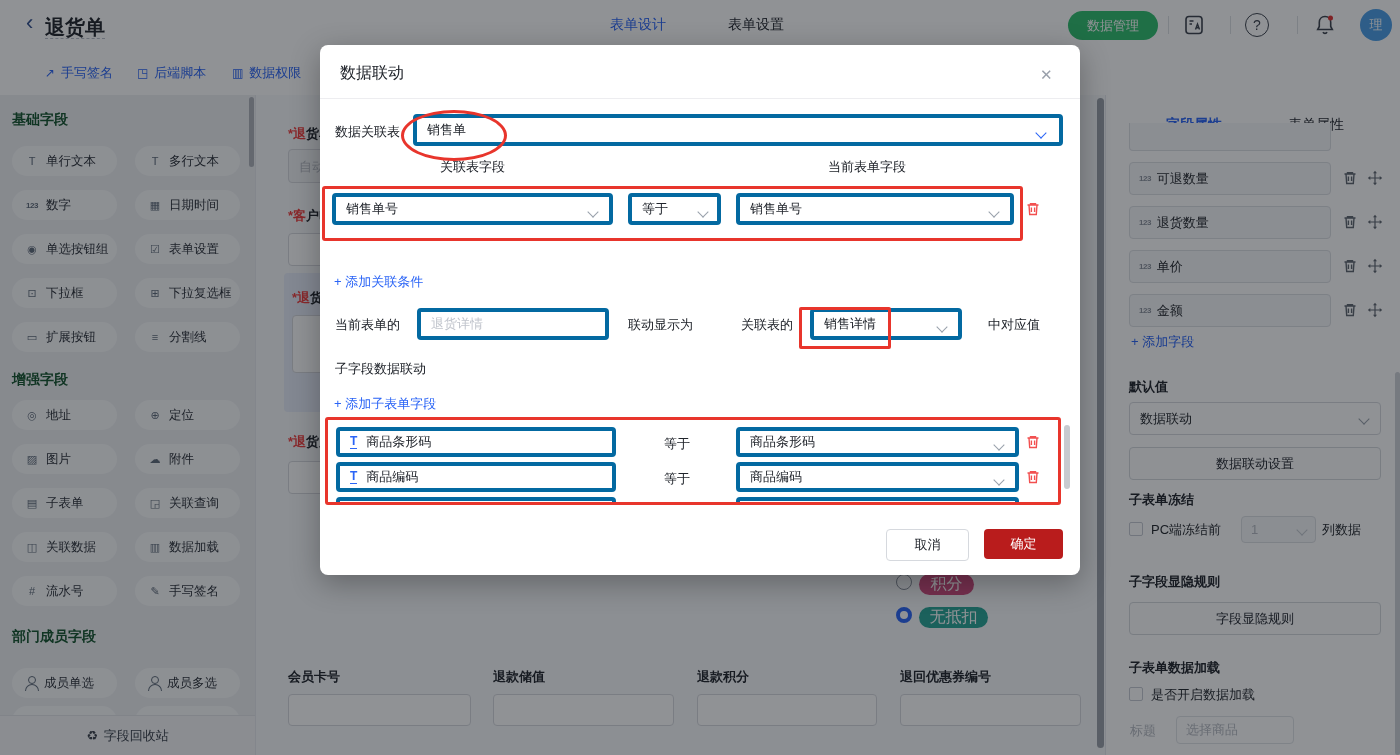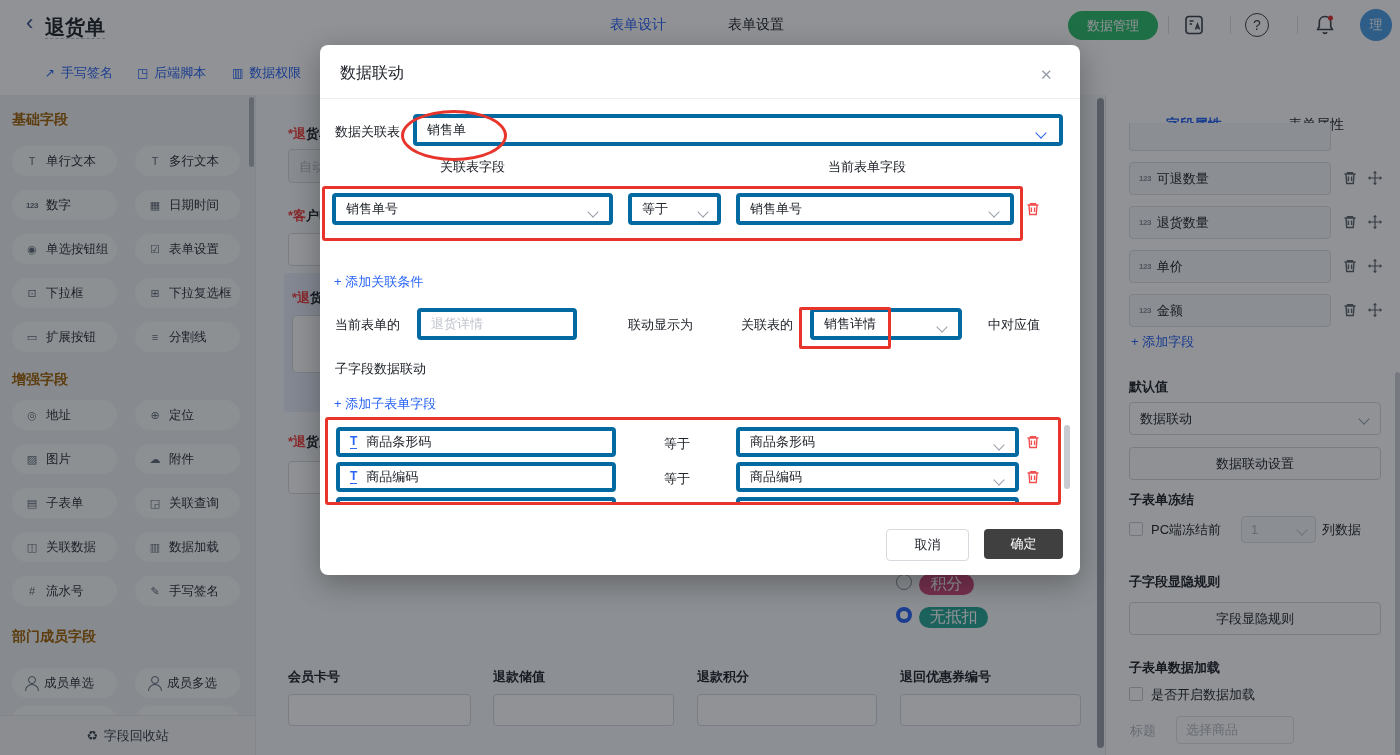--- a/index.html
+++ b/index.html
@@ -21,21 +21,21 @@
   .avatar{background:#4a9ee8;color:#fff;border-radius:50%;display:flex;align-items:center;justify-content:center;font-size:13px}
   
   .toolbar{position:absolute;left:0;top:50px;width:1400px;height:45px;background:#fff;border-bottom:1px solid #e8eaee}
   .tool-item{display:flex;align-items:center;gap:6px;color:#2a64f6;font-size:13px}
   .tool-glyph{font-size:12px;color:#2a64f6}
   .btn-outline{border:1px solid #2a64f6;color:#2a64f6;background:#fff;border-radius:16px;font-size:13px;display:flex;align-items:center;justify-content:center}
   .btn-solid{background:#2a64f6;color:#fff;border-radius:16px;font-size:13px;display:flex;align-items:center;justify-content:center}
   .circlebtn{border:1px solid #c9d7fb;background:#fff;border-radius:50%;display:flex;align-items:center;justify-content:center}
   
   .sidebar{position:absolute;left:0;top:95px;width:255px;height:660px;background:#eef0f3;overflow:hidden}
-  .sec-title{font-size:14px;font-weight:700;color:#a16207}
+  .sec-title{font-size:14px;font-weight:700;color:#14532d}
   .pill{position:absolute;width:105px;height:30px;background:#fafbfc;border-radius:15px;display:flex;align-items:center;gap:6px;padding-left:12px;box-sizing:border-box;font-size:12.5px;color:#2b3038}
   .picon{width:16px;color:#5f6b7a;font-size:11px;text-align:center;flex:0 0 16px}
   .picon.num{font-size:8px;letter-spacing:-0.5px;font-weight:700}
   .person{position:relative;width:14px;height:14px;display:inline-block}
   .person::before{content:"";position:absolute;left:4px;top:0;width:6px;height:6px;border:1.4px solid #5f6b7a;border-radius:50%}
   .person::after{content:"";position:absolute;left:1px;top:8px;width:12px;height:6px;border:1.4px solid #5f6b7a;border-bottom:none;border-radius:7px 7px 0 0}
   .recycle{position:absolute;left:0;bottom:0;width:255px;height:39px;background:#f5f6f8;border-top:1px solid #e3e5e9;display:flex;align-items:center;justify-content:center;gap:6px;color:#3c424d;font-size:13px}
   
   .canvas{position:absolute;left:255px;top:95px;width:850px;height:660px;background:#f8f9fb;overflow:hidden;border-left:1px solid #e7e9ee}
   .clabel{font-size:13px;font-weight:600;color:#20242b}
@@ -55,21 +55,21 @@
   .m-close{font-size:15px;color:#9aa0ab}
   .m-divider{position:absolute;left:0;top:53px;width:760px;border-bottom:1px solid #ededf0}
   .m-label{font-size:13px;color:#20242b}
   .m-select{position:absolute;background:#fff;border:4px solid #0369a1;border-radius:4px;box-sizing:border-box;display:flex;align-items:center;padding:0 10px;font-size:13px;color:#20242b}
   .m-link{color:#2a64f6;font-size:13px}
   .chev{position:absolute;width:7px;height:7px;border-right:1.6px solid #98a0ab;border-bottom:1.6px solid #98a0ab;transform:rotate(45deg)}
   .chev.blue{border-color:#2a64f6}
   .ph{color:#c0c4cc}
   .ticon{color:#2a64f6;font-weight:700;font-size:12px;border-bottom:1.5px solid #2a64f6;line-height:1.1}
   .m-btn-cancel{position:absolute;border:1px solid #d6d9de;background:#fff;border-radius:4px;display:flex;align-items:center;justify-content:center;font-size:13px;color:#20242b}
-  .m-btn-ok{position:absolute;background:#404040;border-radius:4px;display:flex;align-items:center;justify-content:center;font-size:13px;color:#fff}
+  .m-btn-ok{position:absolute;background:#b91c1c;border-radius:4px;display:flex;align-items:center;justify-content:center;font-size:13px;color:#fff}
   svg.ic{display:block}
   .danger{color:#f25050}
   .gray-ic{color:#5f6670}
   
   .rpanel{position:absolute;left:1105px;top:95px;width:295px;height:660px;background:#fff;border-left:1px solid #e7e9ee;overflow:hidden}
   .rtab{font-size:14px;color:#23272f}
   .rtab.active{color:#2a64f6;font-weight:600}
   .runderline{position:absolute;background:#2a64f6;height:3px;border-radius:2px}
   .fieldbox{position:absolute;left:23px;width:202px;height:33px;background:#f6f7f9;border:1px solid #dcdfe4;border-radius:4px;box-sizing:border-box;display:flex;align-items:center;gap:6px;padding:0 9px}
   .prefix123{font-size:8px;font-weight:700;color:#8a919c;letter-spacing:-0.5px}
@@ -419,21 +419,21 @@
     </div>
     <span class="abs danger" style="left:705px;top:156px">
         <svg class="ic" width="16" height="16" viewBox="0 0 16 16" fill="none" stroke="currentColor" stroke-width="1.4">
           <path d="M2.5 4h11M5.5 4V2.6h5V4M4 4l.7 9.5h6.6L12 4M6.4 6.6v4.4M9.6 6.6v4.4"></path>
         </svg>
       </span>
 
     <span class="abs m-link nowrap" style="left:14px;top:228px">+ 添加关联条件</span>
 
     <span class="abs m-label nowrap" style="left:15px;top:271px">当前表单的</span>
-    <div class="m-select" style="left:97px;top:263px;width:160px;height:32px">
+    <div class="m-select" style="left:97px;top:263px;width:192px;height:32px">
       <span class="ph">退货详情</span>
     </div>
     <span class="abs m-label nowrap" style="left:308px;top:271px">联动显示为</span>
     <span class="abs m-label nowrap" style="left:421px;top:271px">关联表的</span>
     <div class="m-select" style="left:490px;top:263px;width:152px;height:32px">
       <span>销售详情</span>
       <span class="chev" style="right:12px;top:11px"></span>
     </div>
     <span class="abs m-label nowrap" style="left:668px;top:271px">中对应值</span>
 

